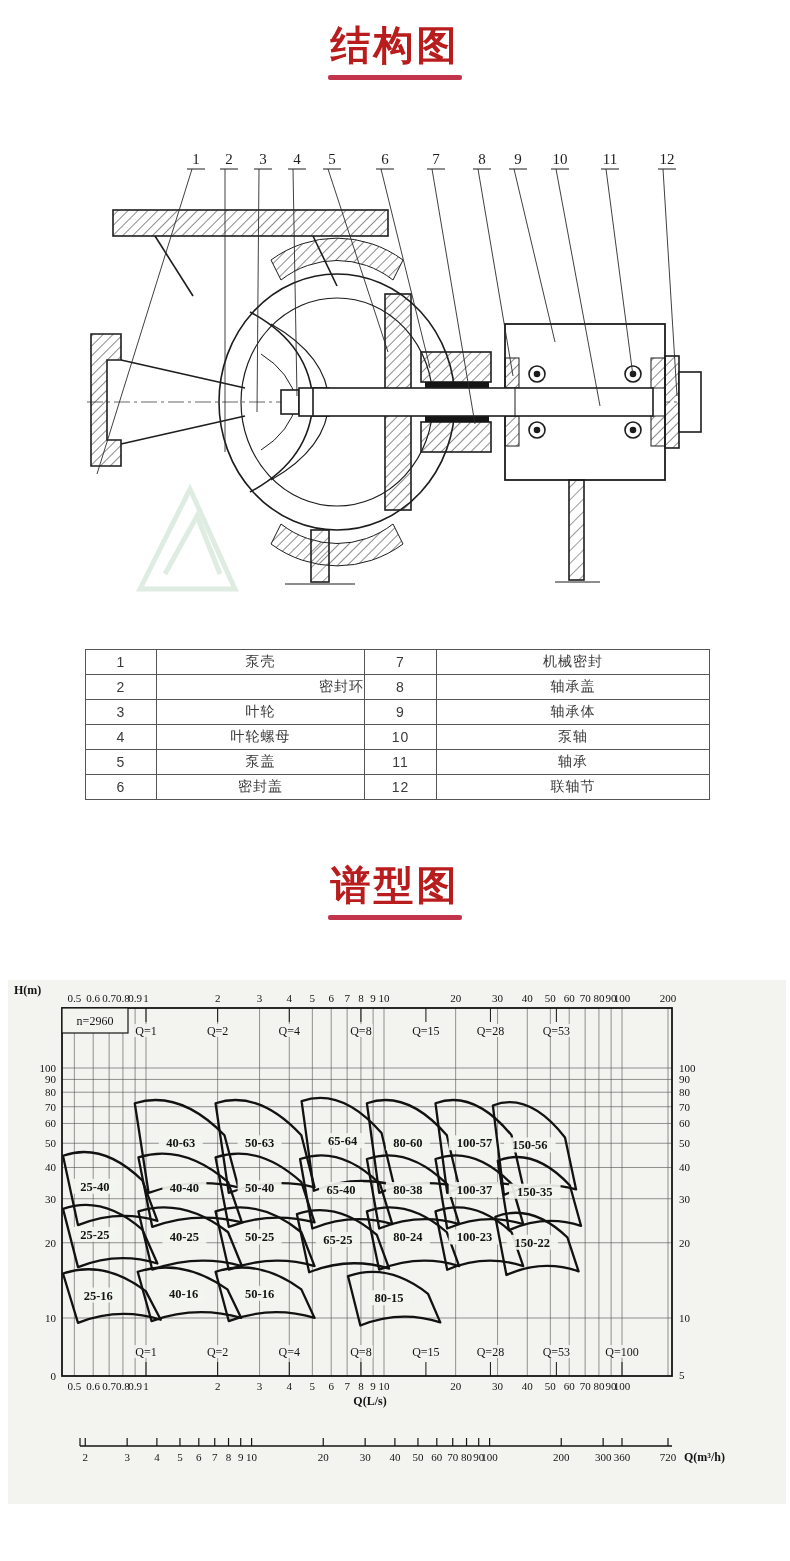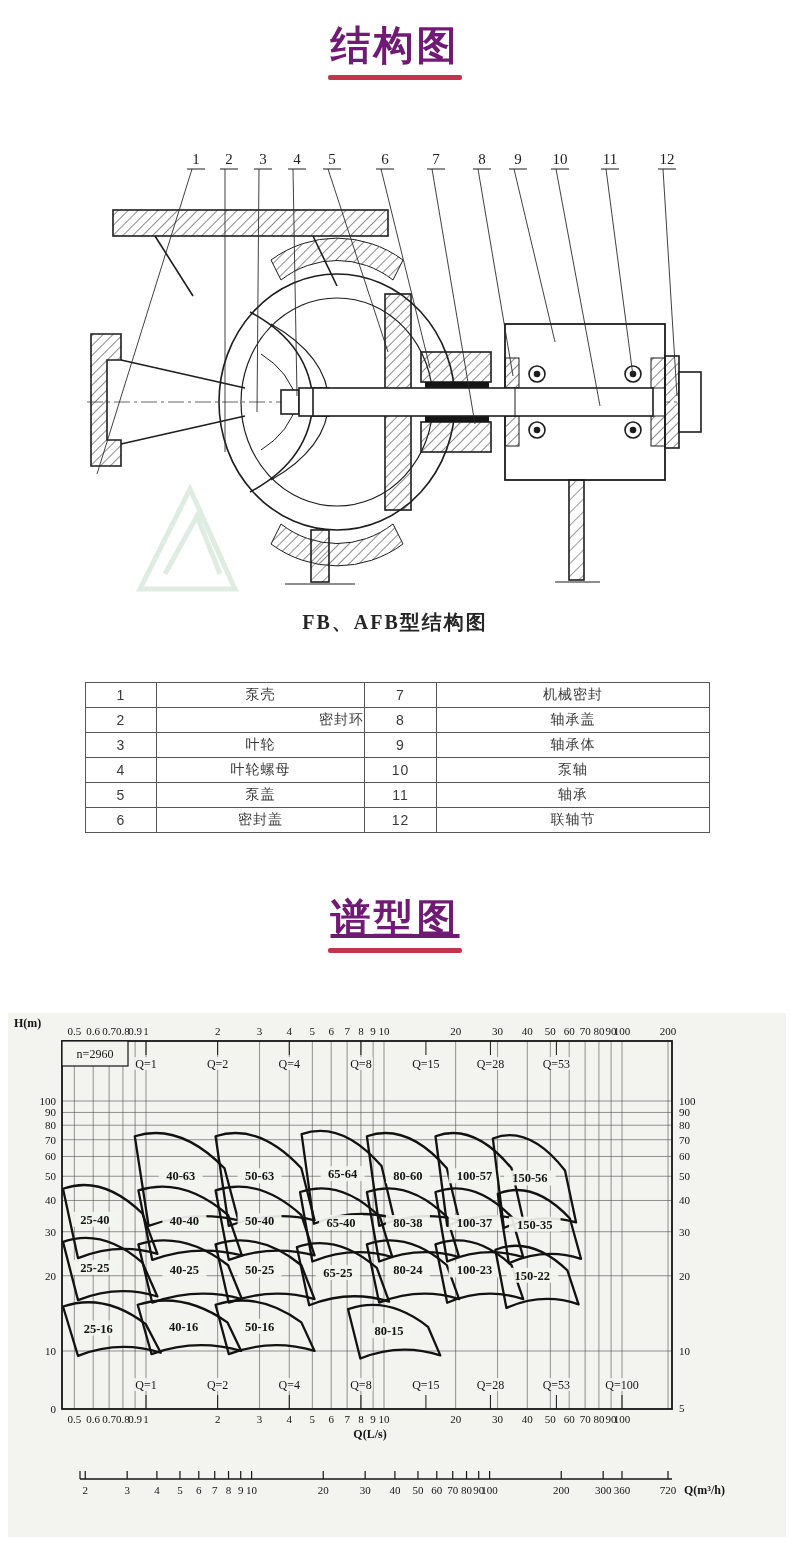--- a/index.html
+++ b/index.html
@@ -3,24 +3,24 @@
 <meta charset="utf-8">
 <style>
   html,body{margin:0;padding:0;}
   body{
     width:790px;height:1561px;background:#ffffff;
     font-family:"Liberation Sans",sans-serif;color:#1f1f1f;
     position:relative;overflow:hidden;
   }
   .sec-title{
     text-align:center;font-size:40px;font-weight:bold;letter-spacing:3px;
-    color:#701a75;margin:0;line-height:1.15;
+    color:#b91c1c;margin:0;line-height:1.15;
   }
   .t1{padding-top:22px;}
-  .t2{margin-top:62px;text-decoration:underline;}
+  .t2{margin-top:62px;}
   .red-underline{
     width:134px;height:5px;border-radius:2px;margin:7px auto 0 auto;
   }
   .figure-wrap{margin-top:64px;margin-left:85px;width:620px;}
   .figure-caption{
     text-align:center;font-size:20px;letter-spacing:2px;color:#262626;
     margin-top:6px;font-family:"Liberation Serif",serif;font-weight:bold;
   }
   table.parts{
     border-collapse:collapse;margin:46px 0 0 85px;width:620px;
@@ -148,21 +148,20 @@
         <line x1="471" y1="25" x2="515" y2="262" stroke="#2a2a2a" stroke-width="0.9"></line>
         <text x="525" y="20" text-anchor="middle" font-size="15" fill="#1d1d1d">11</text>
         <line x1="516" y1="25" x2="534" y2="25" stroke="#1d1d1d" stroke-width="1"></line>
         <line x1="521" y1="25" x2="548" y2="232" stroke="#2a2a2a" stroke-width="0.9"></line>
         <text x="582" y="20" text-anchor="middle" font-size="15" fill="#1d1d1d">12</text>
         <line x1="573" y1="25" x2="591" y2="25" stroke="#1d1d1d" stroke-width="1"></line>
         <line x1="578" y1="25" x2="592" y2="252" stroke="#2a2a2a" stroke-width="0.9"></line>
       </g>
   </svg>
 
-  <div class="figure-caption">FB、AFB型结构图</div>
 </div>
 
 <table class="parts">
   <tbody id="parts-body">
       <tr>
         <td style="width: 70px;">1</td>
         <td style="width: 207px;">泵壳</td>
         <td style="width: 71px;">7</td>
         <td style="width: 272px;">机械密封</td>
       </tr>

